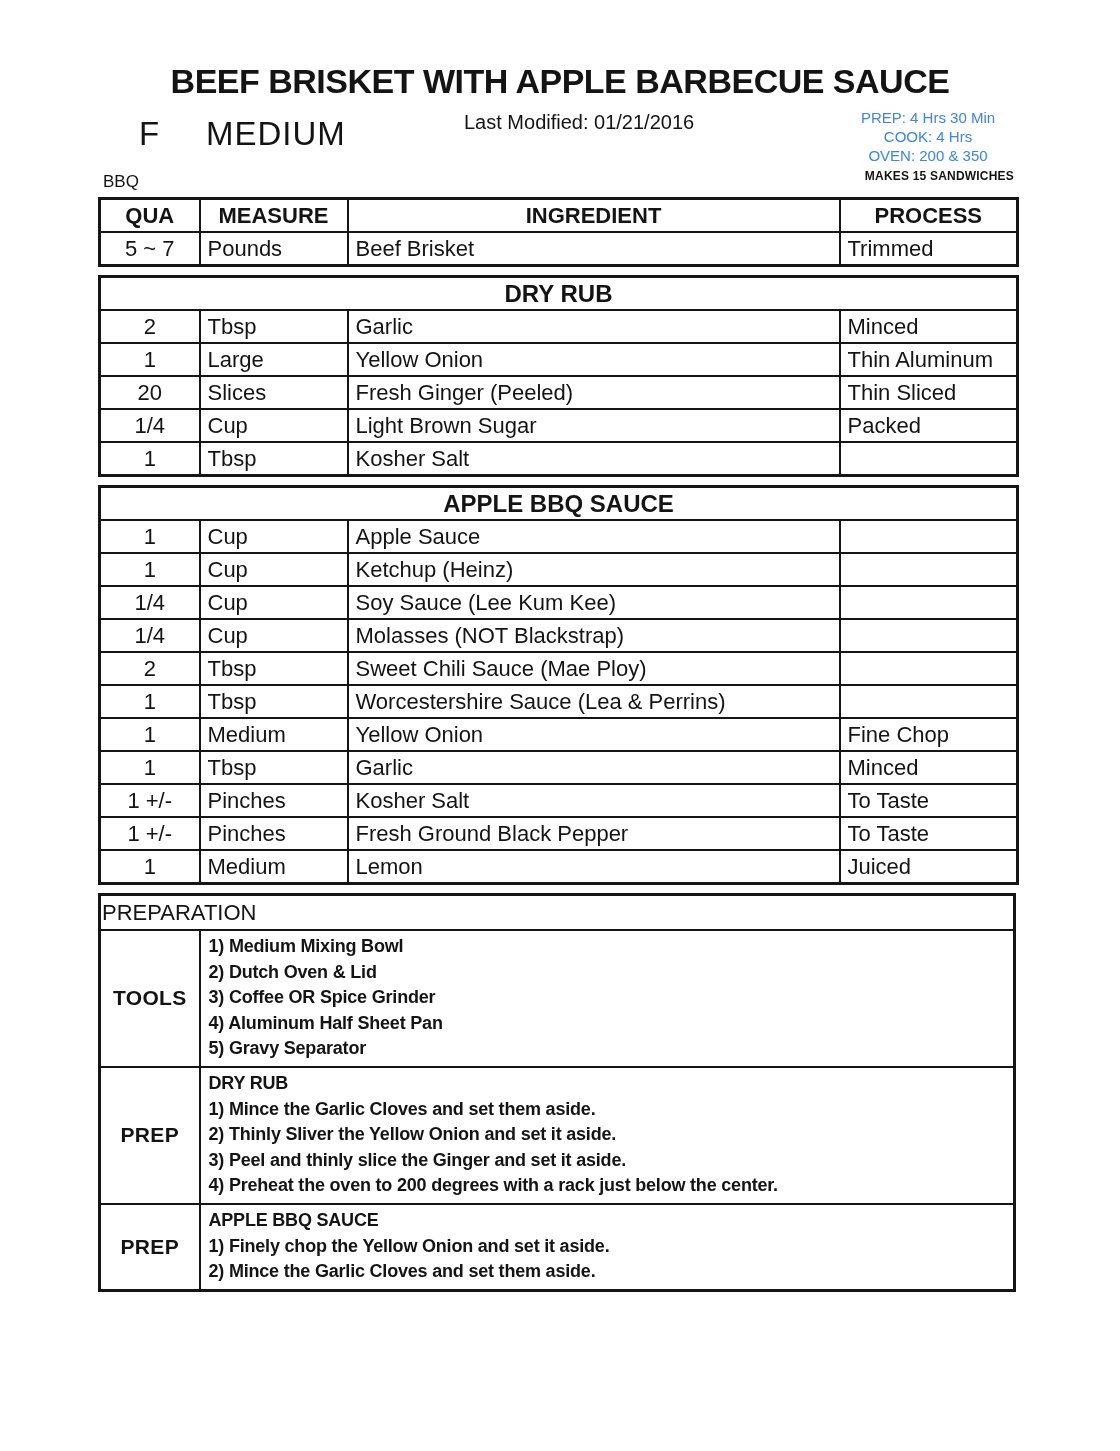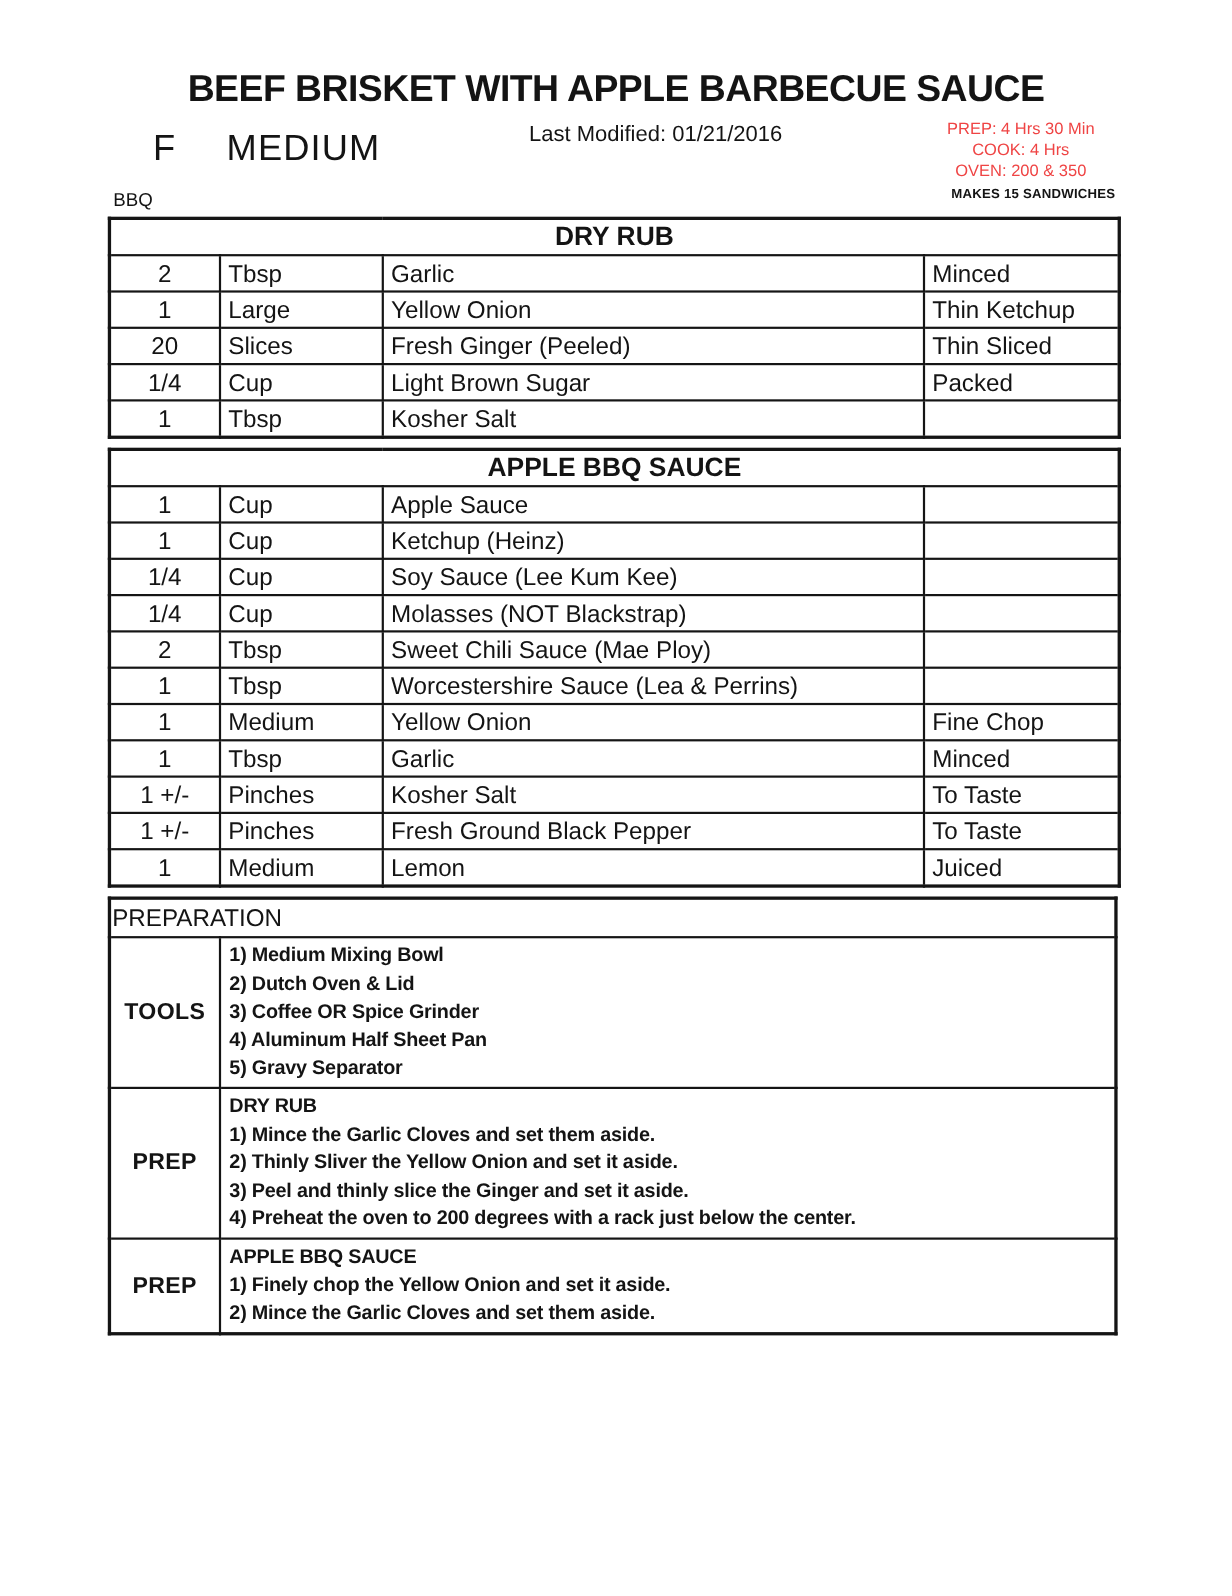--- a/index.html
+++ b/index.html
@@ -10,24 +10,24 @@
     overflow:hidden;
   }
   
   .hdr{position:absolute;left:0;top:0;width:1120px;height:197px;}
   .title{
     position:absolute;top:62px;left:0;width:1120px;
     text-align:center;font-size:34px;font-weight:bold;letter-spacing:-0.5px;
   }
   .grade{position:absolute;left:139px;top:115px;font-size:33px;}
   .difficulty{position:absolute;left:206px;top:115px;font-size:33px;letter-spacing:1px;}
-  .modified{position:absolute;left:481px;top:111px;font-size:20px;}
+  .modified{position:absolute;left:464px;top:111px;font-size:20px;}
   .times{
     position:absolute;left:828px;top:108px;width:200px;
-    text-align:center;font-size:15px;line-height:19px;color:#ef4444;
+    text-align:center;font-size:15px;line-height:19px;color:#3b82f6;
   }
   .category{position:absolute;left:103px;top:172px;font-size:17px;}
   .yield{position:absolute;right:106px;top:169px;font-size:12px;font-weight:bold;letter-spacing:0.2px;}
   
   .tables{position:absolute;left:98px;top:197px;width:918px;}
   table{
     border-collapse:collapse;table-layout:fixed;width:918px;
     border:3px solid #151515;margin:0 0 8px 0;
   }
   th,td{border:2px solid #151515;overflow:hidden;}
@@ -66,45 +66,69 @@
       <div>PREP: 4 Hrs 30 Min</div>
       <div>COOK: 4 Hrs</div>
       <div>OVEN: 200 &amp; 350</div>
     </div>
     <div class="category">BBQ</div>
     <div class="yield">MAKES 15 SANDWICHES</div>
   </div>
 
   <div class="tables">
 
-
     <table>
       <colgroup>
           <col class="w-qua">
           <col class="w-measure">
           <col class="w-ing">
           <col class="w-proc">
         </colgroup>
       <thead>
+          <tr id="main-head">
+            <th class="c0">QUA</th>
+            <th class="c1">MEASURE</th>
+            <th class="c2">INGREDIENT</th>
+            <th class="c3">PROCESS</th>
+          </tr>
+        </thead>
+      <tbody id="main-body">
+          <tr>
+            <td class="c0">5 ~ 7</td>
+            <td class="c1">Pounds</td>
+            <td class="c2">Beef Brisket</td>
+            <td class="c3">Trimmed</td>
+          </tr>
+        </tbody>
+    </table>
+
+    <table>
+      <colgroup>
+          <col class="w-qua">
+          <col class="w-measure">
+          <col class="w-ing">
+          <col class="w-proc">
+        </colgroup>
+      <thead>
           <tr>
         <td class="sec-title" colspan="4">DRY RUB</td>
       </tr>
         </thead>
       <tbody id="sec-body-0">
           <tr>
             <td class="c0">2</td>
             <td class="c1">Tbsp</td>
             <td class="c2">Garlic</td>
             <td class="c3">Minced</td>
           </tr>
           <tr>
             <td class="c0">1</td>
             <td class="c1">Large</td>
             <td class="c2">Yellow Onion</td>
-            <td class="c3">Thin Ketchup</td>
+            <td class="c3">Thin Aluminum</td>
           </tr>
           <tr>
             <td class="c0">20</td>
             <td class="c1">Slices</td>
             <td class="c2">Fresh Ginger (Peeled)</td>
             <td class="c3">Thin Sliced</td>
           </tr>
           <tr>
             <td class="c0">1/4</td>
             <td class="c1">Cup</td>

